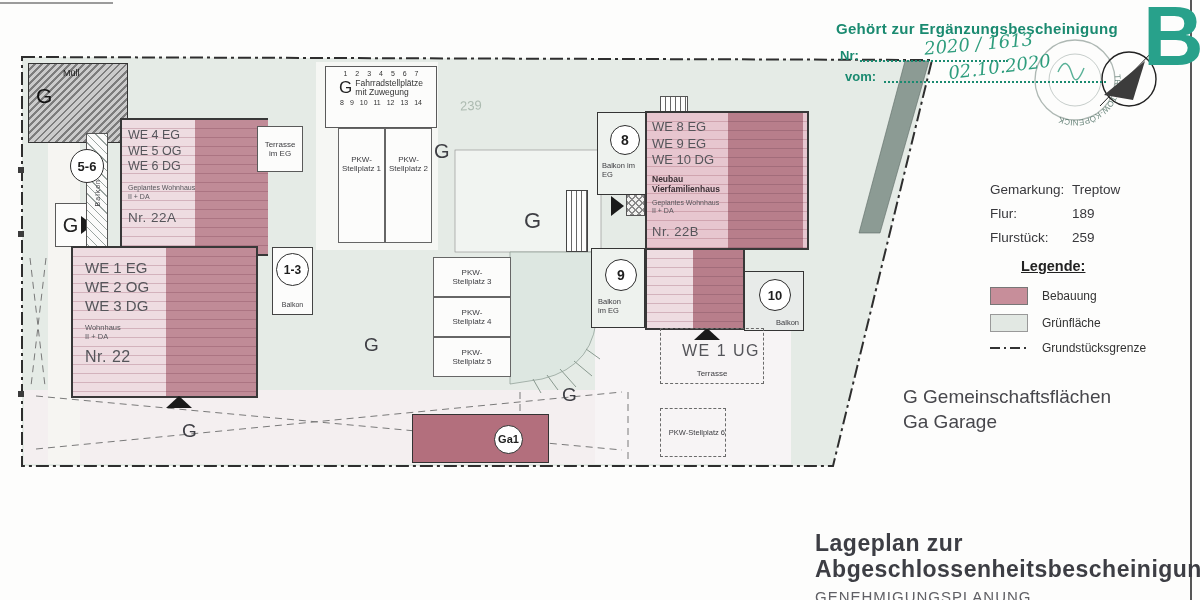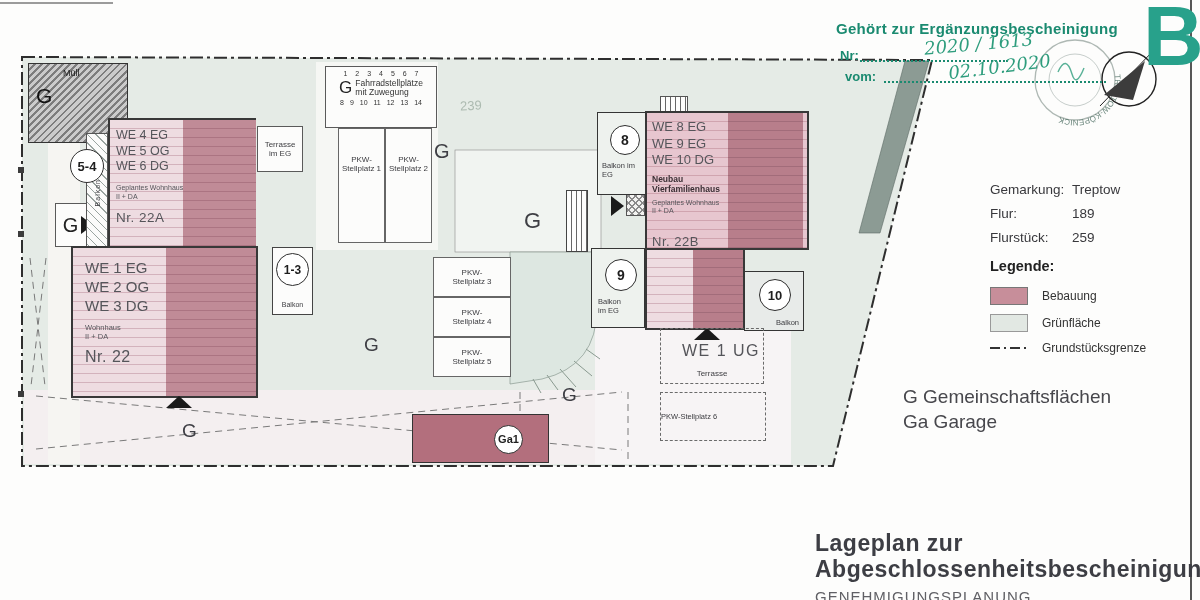--- a/index.html
+++ b/index.html
@@ -113,21 +113,21 @@
         <span class="pl">Flur:</span>
         <span>189</span>
       </div>
     <div class="prow">
         <span class="pl">Flurstück:</span>
         <span>259</span>
       </div>
   </div>
 
   <div class="abs" style="left:990px;top:258px;width:185px;">
-    <div style="font-size:14.5px;font-weight:bold;color:#222;margin-bottom:13px;">Legende:</div>
+    <div style="font-size:14.5px;font-weight:bold;color:#222;text-decoration:underline;margin-bottom:13px;margin-left:31px;">Legende:</div>
     <div class="legend-item">
       <span class="sw" style="background:#c78e9a;"></span>
       <span>Bebauung</span>
     </div>
     <div class="legend-item">
       <span class="sw" style="background:#e2e8e3;border-color:#999;"></span>
       <span>Grünfläche</span>
     </div>
     <div class="legend-item">
       <svg width="38" height="10" style="flex:none;">
@@ -156,23 +156,23 @@
   </div>
 
   <div class="abs whitebox" style="left:55px;top:203px;width:46px;height:44px;display:flex;align-items:center;justify-content:center;gap:3px;">
     <span style="font-size:20px;color:#222;">G</span>
     <span class="tri-right" style="border-top-width:9px;border-bottom-width:9px;border-left-width:12px;"></span>
   </div>
 
   <div class="abs hatch" style="left:86px;top:133px;width:22px;height:120px;border:1px solid #555;display:flex;align-items:center;justify-content:center;">
     <span class="vtext">Balkon</span>
   </div>
-  <div class="badge" style="left:70px;top:149px;width:34px;height:34px;font-size:13px;">5-4</div>
-
-  <div class="abs stripeL" style="left:108px;top:118px;width:148px;height:138px;border:2px solid #383838;">
+  <div class="badge" style="left:70px;top:149px;width:34px;height:34px;font-size:13px;">5-6</div>
+
+  <div class="abs stripeL" style="left:120px;top:118px;width:148px;height:138px;border:2px solid #383838;">
     <div class="abs stripeD" style="left:73px;top:0;width:73px;height:134px;"></div>
     <div class="abs bldgtext" style="left:6px;top:8px;width:72px;">
       <div class="pre" style="font-size:12.5px;line-height:15.5px;">WE 4 EG
 WE 5 OG
 WE 6 DG</div>
       <div class="pre" style="font-size:7px;line-height:9px;margin-top:8px;">Geplantes Wohnhaus
 II + DA</div>
       <div style="font-size:13.5px;margin-top:9px;letter-spacing:.5px;">Nr. 22A</div>
     </div>
   </div>
@@ -256,21 +256,21 @@
   <div class="abs stripeL2" style="left:645px;top:111px;width:164px;height:139px;border:2px solid #383838;">
     <div class="abs stripeD2" style="left:81px;top:0;width:75px;height:135px;"></div>
     <div class="abs bldgtext" style="left:5px;top:6px;width:76px;">
       <div class="pre" style="font-size:13px;line-height:16.5px;">WE 8 EG
 WE 9 EG
 WE 10 DG</div>
       <div class="pre" style="font-size:8.5px;line-height:10.5px;font-weight:bold;color:#3a2e33;margin-top:5px;">Neubau
 Vierfamilienhaus</div>
       <div class="pre" style="font-size:7px;line-height:8.5px;margin-top:4px;">Geplantes Wohnhaus
 II + DA</div>
-      <div style="font-size:13px;margin-top:18px;letter-spacing:.5px;">Nr. 22B</div>
+      <div style="font-size:13px;margin-top:8px;letter-spacing:.5px;">Nr. 22B</div>
     </div>
   </div>
 
   <div class="abs stripeL" style="left:645px;top:250px;width:100px;height:80px;border:2px solid #383838;border-top:none;">
     <div class="abs stripeD2" style="left:46px;top:0;width:50px;height:78px;"></div>
   </div>
 
   <div class="abs" style="left:591px;top:248px;width:54px;height:80px;background:#eef2ee;border:1.8px solid #353535;">
     <div class="badge" style="left:13px;top:10px;width:32px;height:32px;font-size:14px;">9</div>
     <div class="abs pre" style="left:6px;top:48px;font-size:7.5px;color:#3c3c40;">Balkon
@@ -280,21 +280,21 @@
   <div class="abs" style="left:744px;top:271px;width:60px;height:60px;background:#e8ebe9;border:1.8px solid #353535;">
     <div class="badge" style="left:14px;top:7px;width:32px;height:32px;font-size:13px;">10</div>
     <div class="abs" style="right:4px;bottom:3px;font-size:7.5px;color:#3c3c40;">Balkon</div>
   </div>
 
   <div class="abs tri-up" style="left:694px;top:328px;"></div>
   <div class="abs" style="left:682px;top:342px;font-size:16px;color:#55555a;letter-spacing:1.5px;">WE 1 UG</div>
   <div class="abs dashedbox" style="left:660px;top:328px;width:104px;height:56px;">
     <div class="abs" style="left:0;bottom:5px;width:100%;text-align:center;font-size:8px;color:#3c3c40;">Terrasse</div>
   </div>
-  <div class="abs dashedbox" style="left:660px;top:392px;width:106px;height:49px;display:flex;align-items:center;justify-content:flex-start;">
+  <div class="abs dashedbox" style="left:660px;top:408px;width:66px;height:49px;display:flex;align-items:center;justify-content:flex-end;">
     <div style="font-size:7.5px;color:#3c3c40;">PKW-Stellplatz 6</div>
   </div>
 
   <div class="abs" style="left:412px;top:414px;width:137px;height:49px;background:#b36f7d;border:1.5px solid #333;">
     <div class="badge" style="left:81px;top:10px;width:29px;height:29px;font-size:11px;">Ga1</div>
   </div>
 
 </div>
 
 </body></html>

